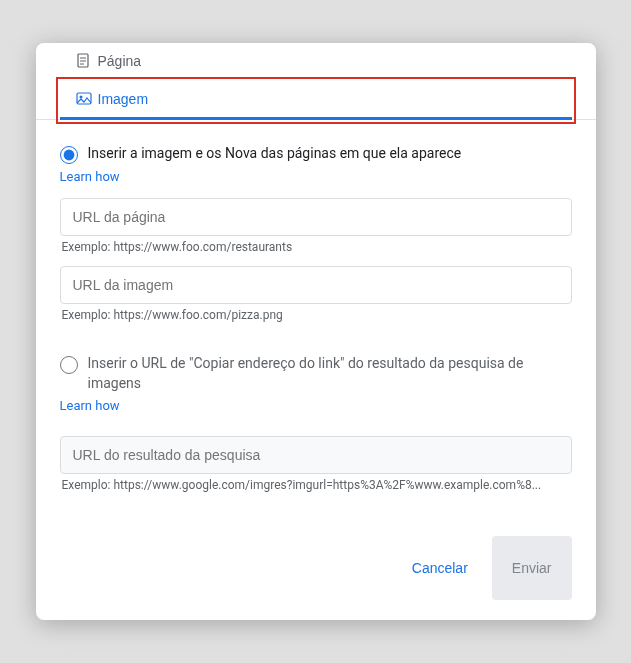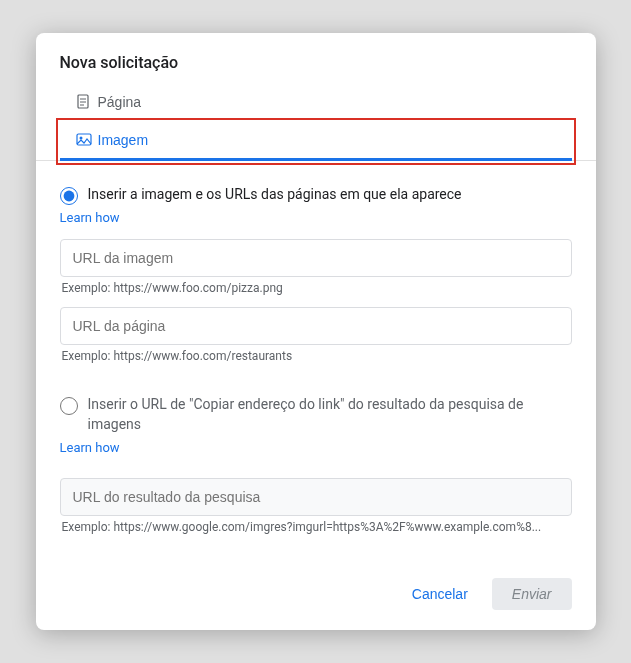--- a/index.html
+++ b/index.html
@@ -162,32 +162,30 @@
       border-radius: 4px;
       cursor: pointer;
     }
 
     .btn-send {
       background: #e8eaed;
       border: none;
       color: #80868b;
       font-size: 14px;
       font-weight: 500;
-      padding: 8px 20px;
+      padding: 24px 20px;
       border-radius: 4px;
       cursor: not-allowed;
-      font-style: italic;
     }
   </style>
 </head>
 <body>
 
 <div class="dialog">
 
-  <div class="dialog-title">Nova solicitação</div>
 
   <div class="tabs">
     <button class="tab">
       <span class="tab-icon">
         <svg width="16" height="16" viewBox="0 0 16 16" fill="none">
           <rect x="2" y="1" width="10" height="13" rx="1" stroke="#5f6368" stroke-width="1.2" fill="none"></rect>
           <line x1="4" y1="5" x2="10" y2="5" stroke="#5f6368" stroke-width="1"></line>
           <line x1="4" y1="8" x2="10" y2="8" stroke="#5f6368" stroke-width="1"></line>
           <line x1="4" y1="11" x2="8" y2="11" stroke="#5f6368" stroke-width="1"></line>
         </svg>
@@ -204,34 +202,34 @@
       </span>
       <span>Imagem</span>
     </button>
   </div>
 
   <div class="dialog-body">
 
     <div class="radio-section">
       <div class="radio-row">
         <input type="radio" class="radio-input" name="option" checked="" style="">
-        <span class="radio-label">Inserir a imagem e os URLs das páginas em que ela aparece</span>
+        <span class="radio-label">Inserir a imagem e os Nova das páginas em que ela aparece</span>
       </div>
       <a class="learn-how">Learn how</a>
+
+      
+      <div class="input-group">
+        <input type="text" class="text-input" placeholder="URL da página" style="">
+        <div class="input-hint">Exemplo: https://www.foo.com/restaurants</div>
+      </div>
 
       
       <div class="input-group">
         <input type="text" class="text-input" placeholder="URL da imagem" style="">
         <div class="input-hint">Exemplo: https://www.foo.com/pizza.png</div>
-      </div>
-
-      
-      <div class="input-group">
-        <input type="text" class="text-input" placeholder="URL da página" style="">
-        <div class="input-hint">Exemplo: https://www.foo.com/restaurants</div>
       </div>
     </div>
 
     <div class="section-divider"></div>
 
     <div class="radio-section disabled-section">
       <div class="radio-row">
         <input type="radio" class="radio-input" name="option" style="">
         <span class="radio-label">Inserir o URL de "Copiar endereço do link" do resultado da pesquisa de imagens</span>
       </div>

